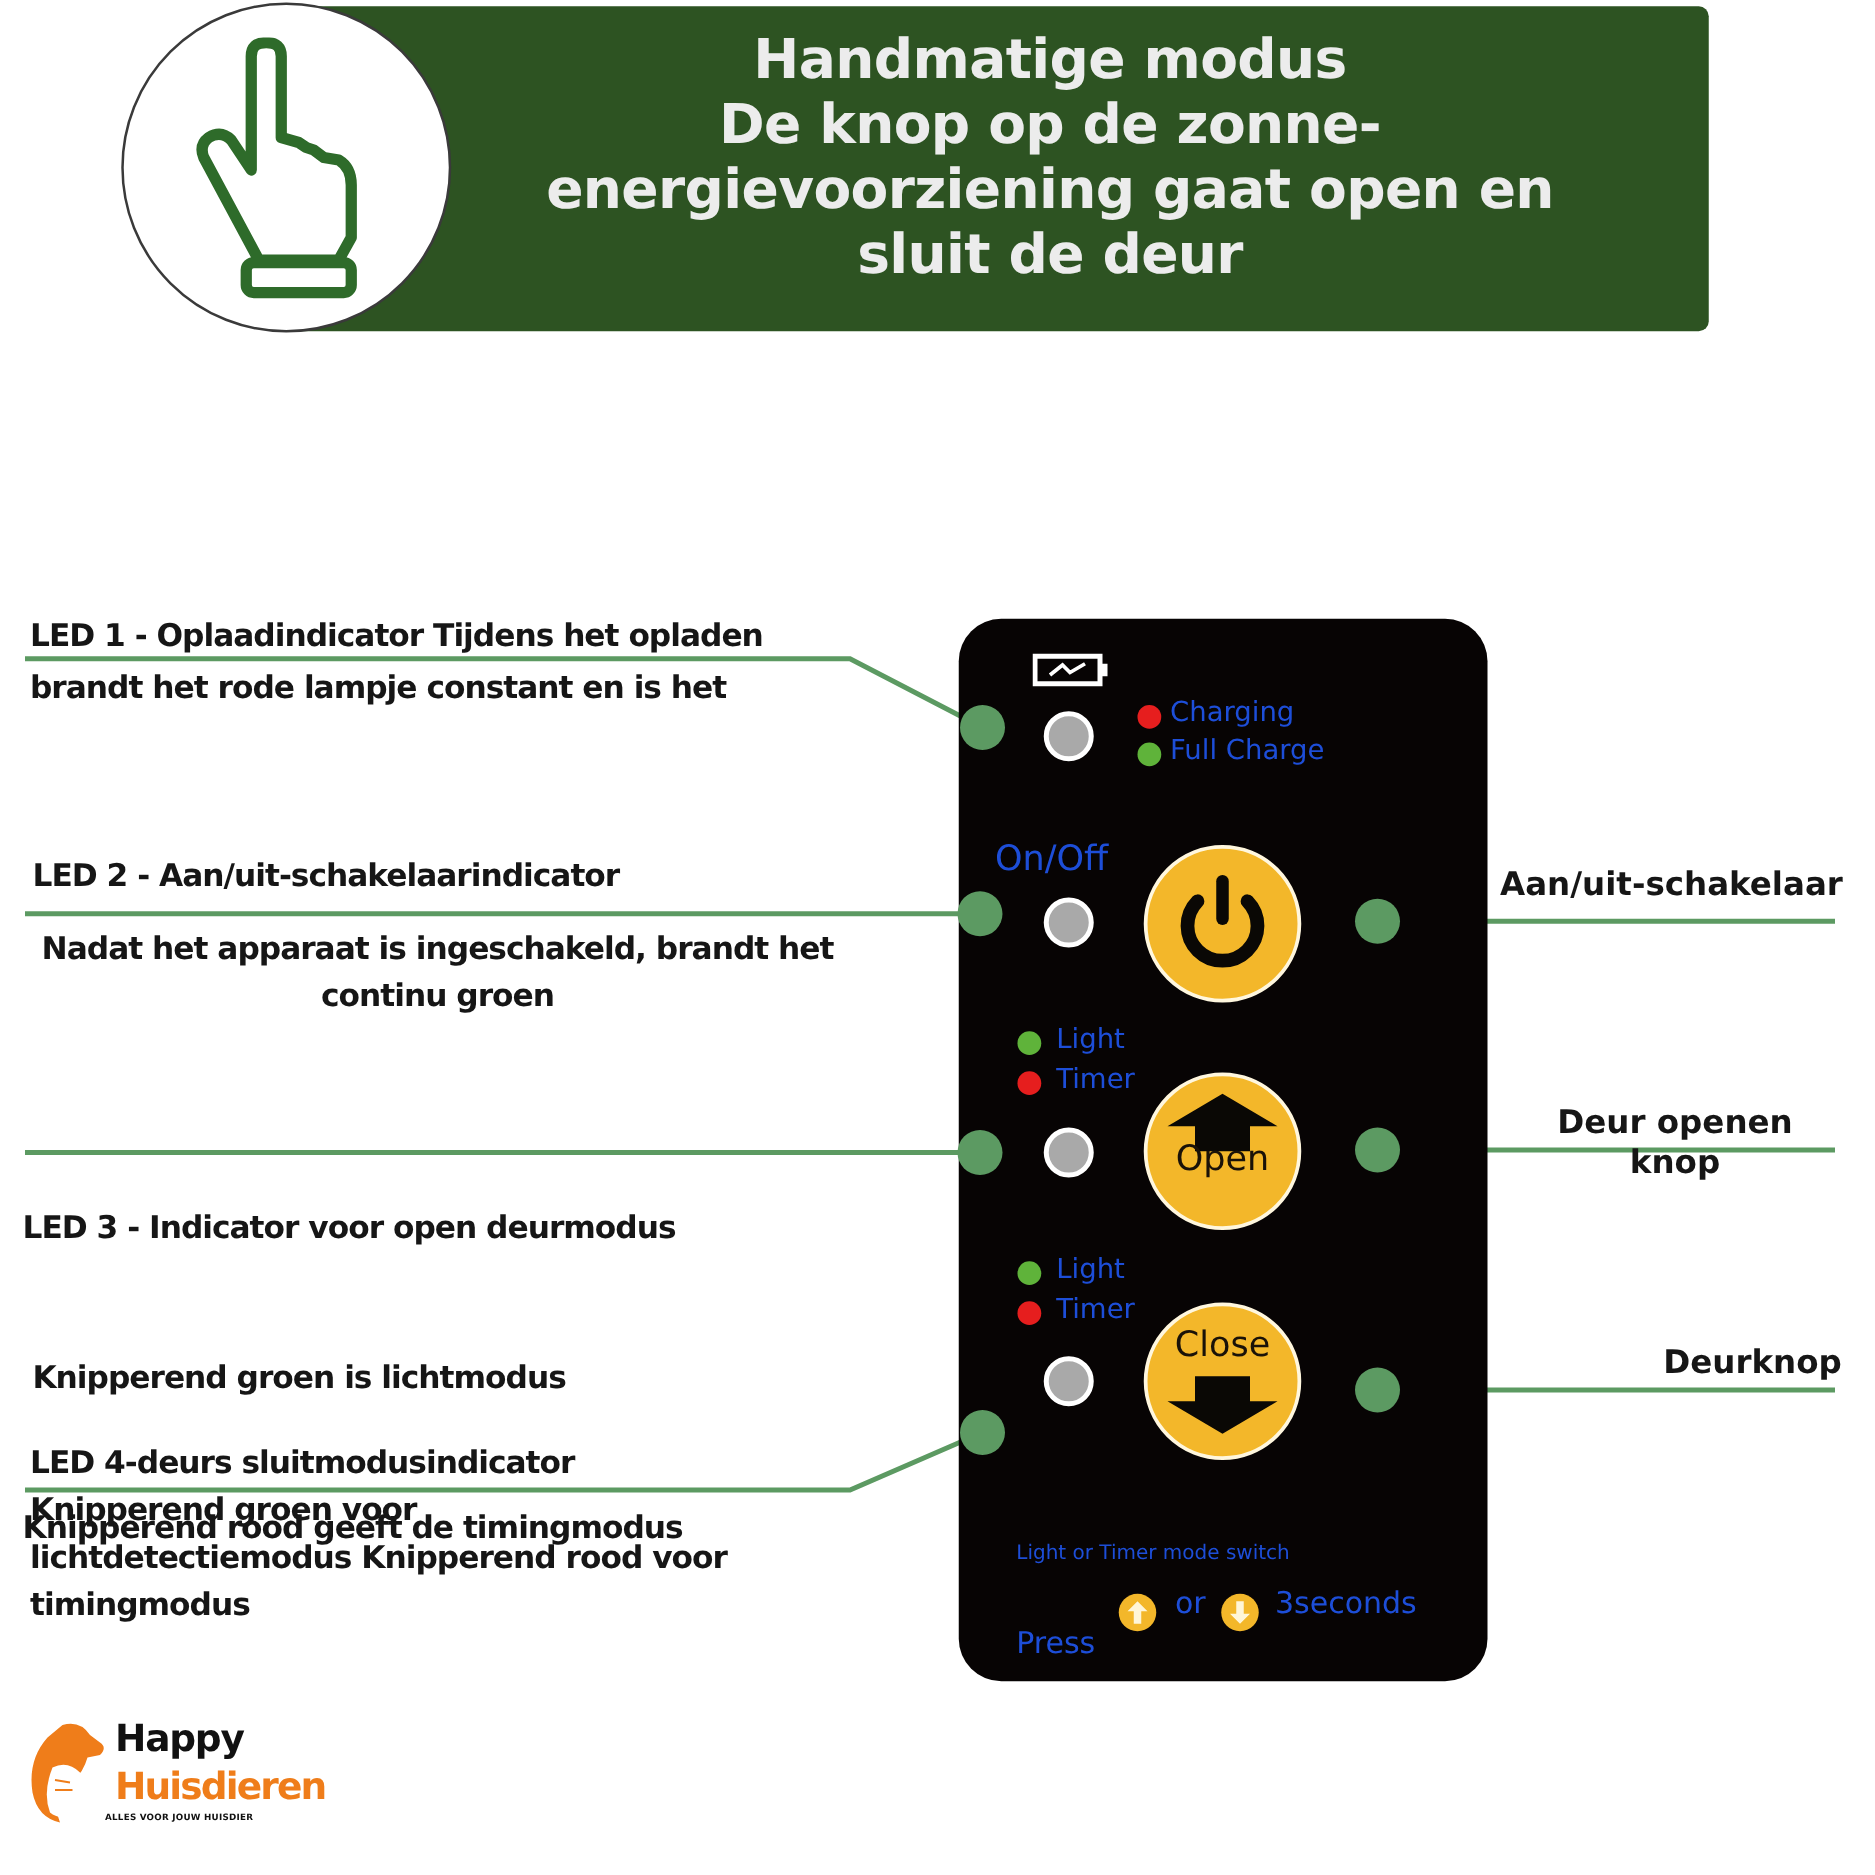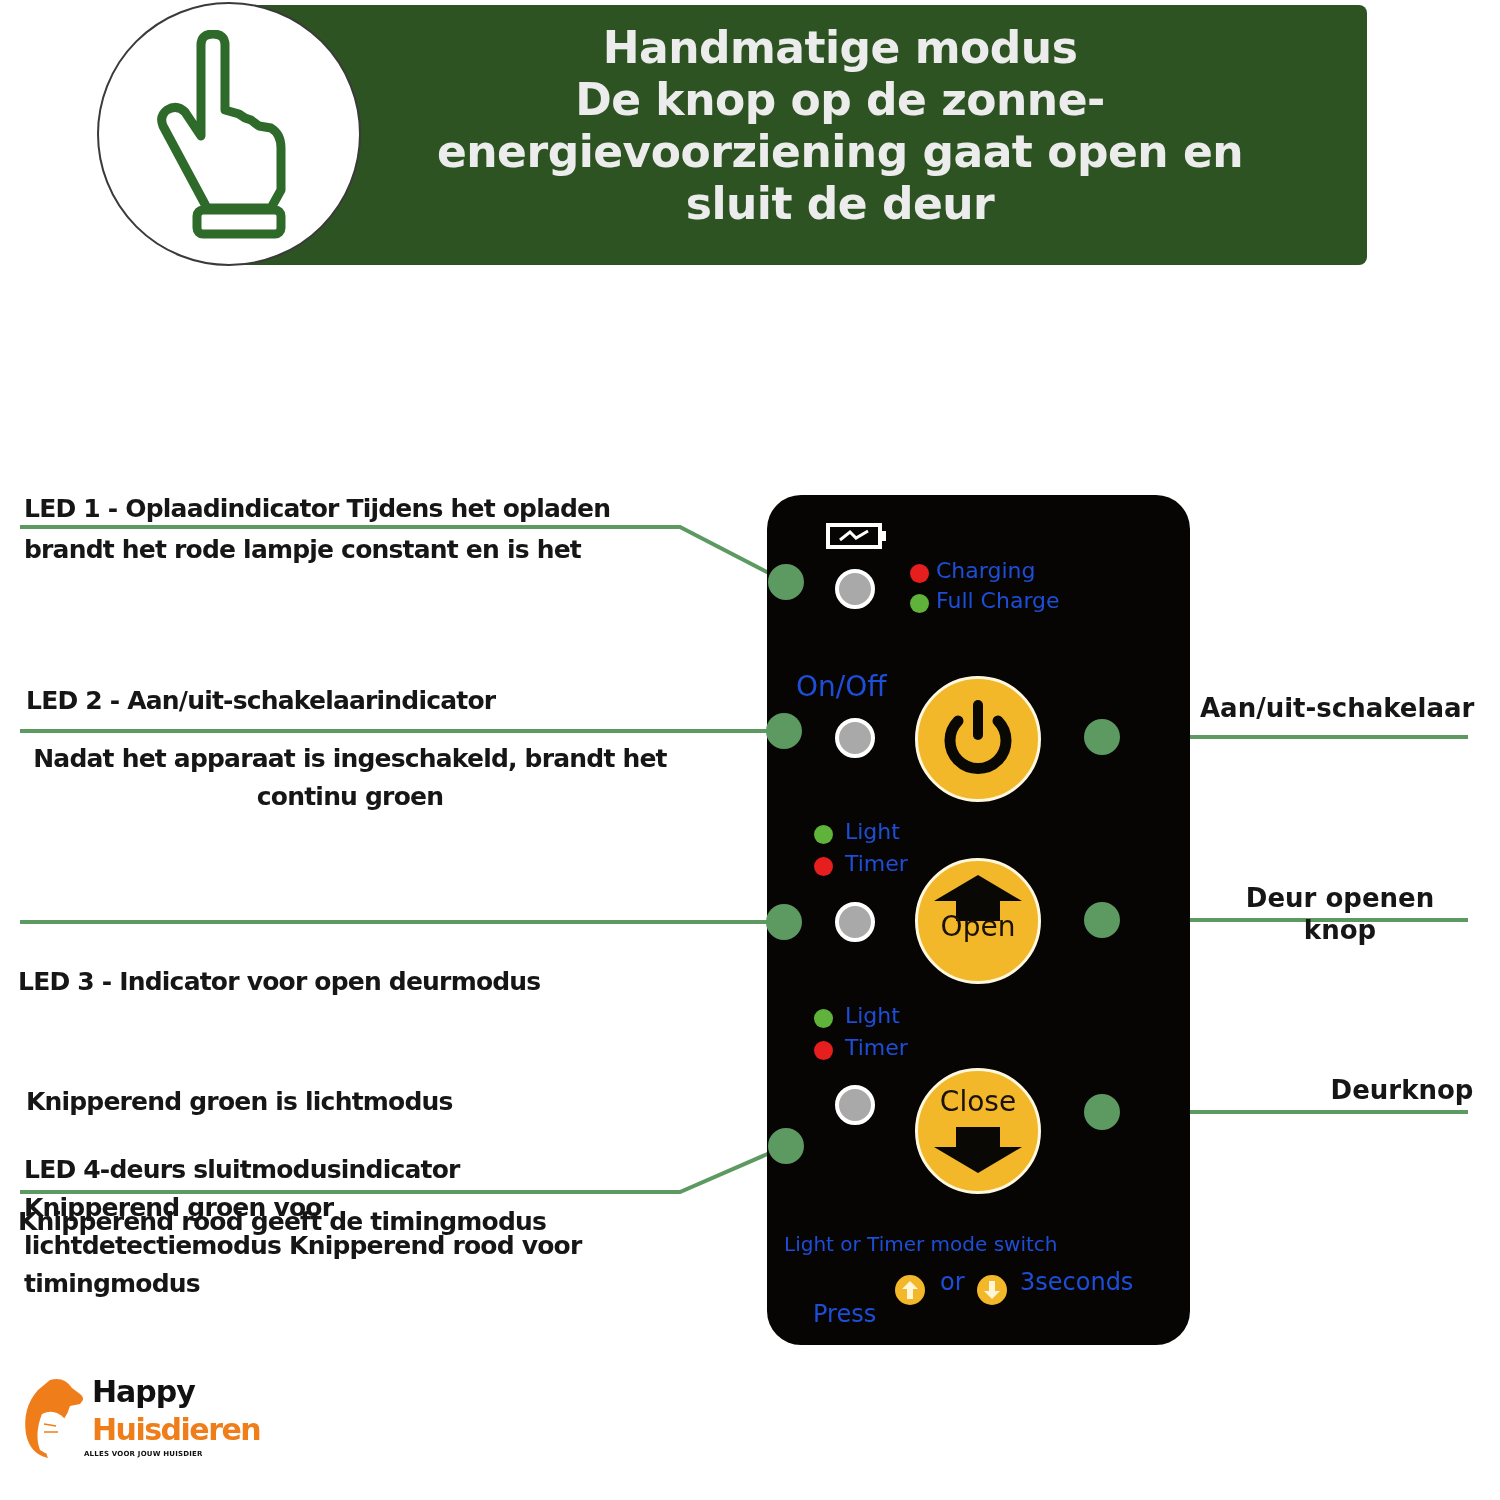--- a/index.html
+++ b/index.html
@@ -156,28 +156,28 @@
     <polygon points="60,6 104,32 82,32 82,52 38,52 38,32 16,32" fill="#0a0805"></polygon>
   </svg>
   <div class="btn-label" style="top:49px;">Open</div>
 </div>
 
 <div class="dot green" style="left:814px;top:1009px;"></div>
 <div class="panel-text" style="left:845px;top:1003px;">Light</div>
 <div class="dot red" style="left:814px;top:1041px;"></div>
 <div class="panel-text" style="left:845px;top:1035px;">Timer</div>
 <div class="led" style="left:835px;top:1085px;"></div>
-<div class="btn" style="left:915px;top:1068px;">
+<div class="btn" style="left:915px;top:1042px;">
   <div class="btn-label" style="top:14px;">Close</div>
   <svg width="120" height="60" viewBox="0 0 120 60" style="position:absolute;left:0;top:52px;">
     <polygon points="38,4 82,4 82,24 104,24 60,50 16,24 38,24" fill="#0a0805"></polygon>
   </svg>
 </div>
 
-<div class="panel-text" style="left:784px;top:1232px;font-size:20px;">Light or Timer mode switch</div>
+<div class="panel-text" style="left:813px;top:1232px;font-size:16px;">Light or Timer mode switch</div>
 <div class="panel-text" style="left:813px;top:1268px;font-size:24px;margin-top:32px;">Press</div>
 <div class="mini-btn" style="left:895px;top:1275px;">
   <svg width="30" height="30" viewBox="0 0 30 30">
       <polygon points="15,6 23,14 18,14 18,24 12,24 12,14 7,14" fill="#fff6d8"></polygon>
     </svg>
 </div>
 <div class="panel-text" style="left:940px;top:1268px;font-size:24px;">or</div>
 <div class="mini-btn" style="left:977px;top:1275px;">
   <svg width="30" height="30" viewBox="0 0 30 30">
       <polygon points="12,6 18,6 18,16 23,16 15,24 7,16 12,16" fill="#fff6d8"></polygon>

